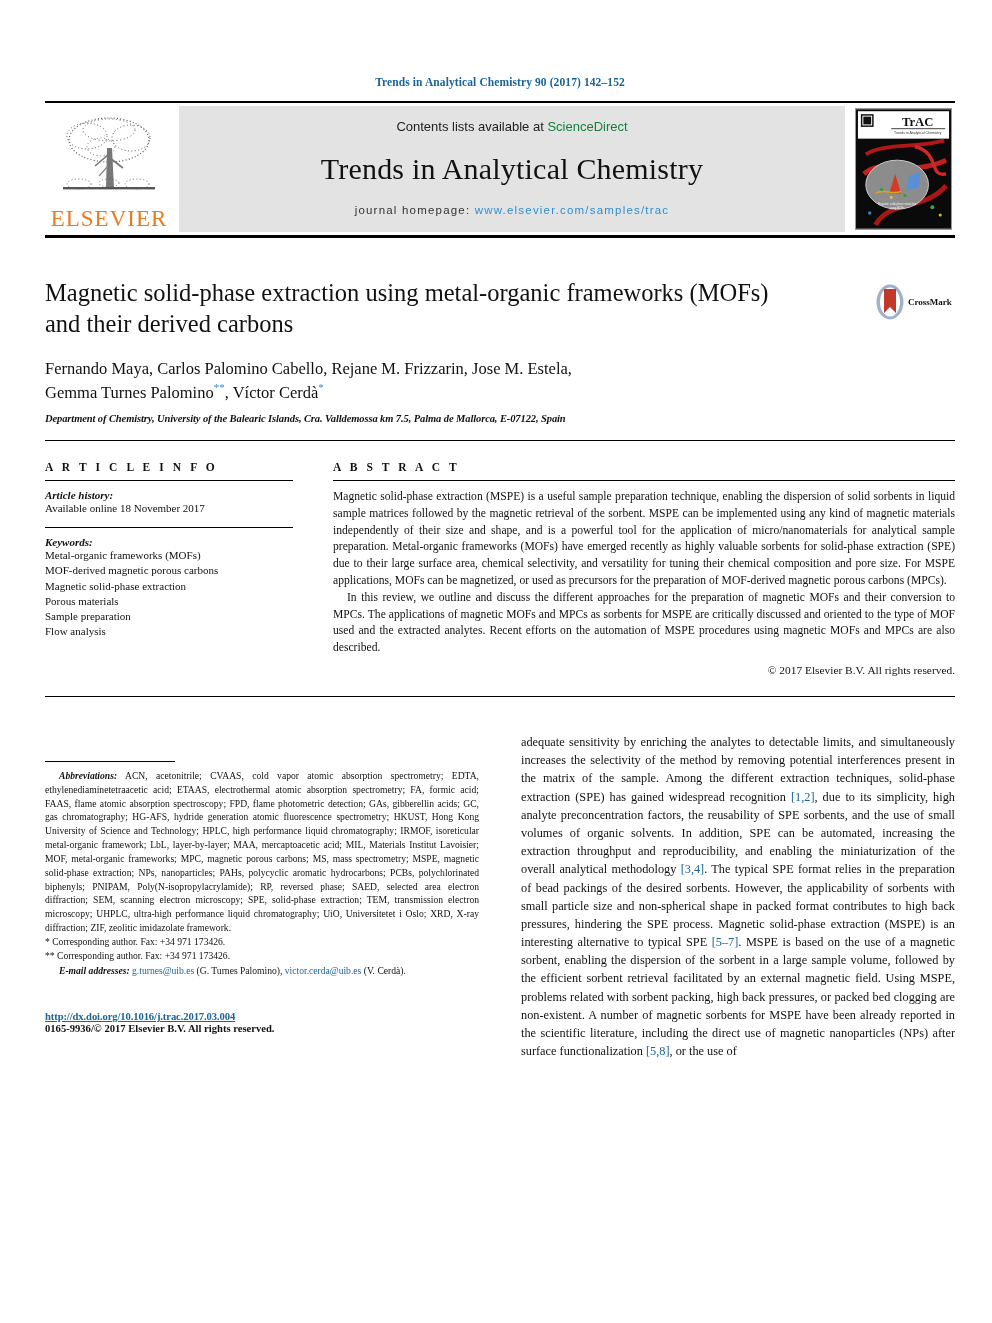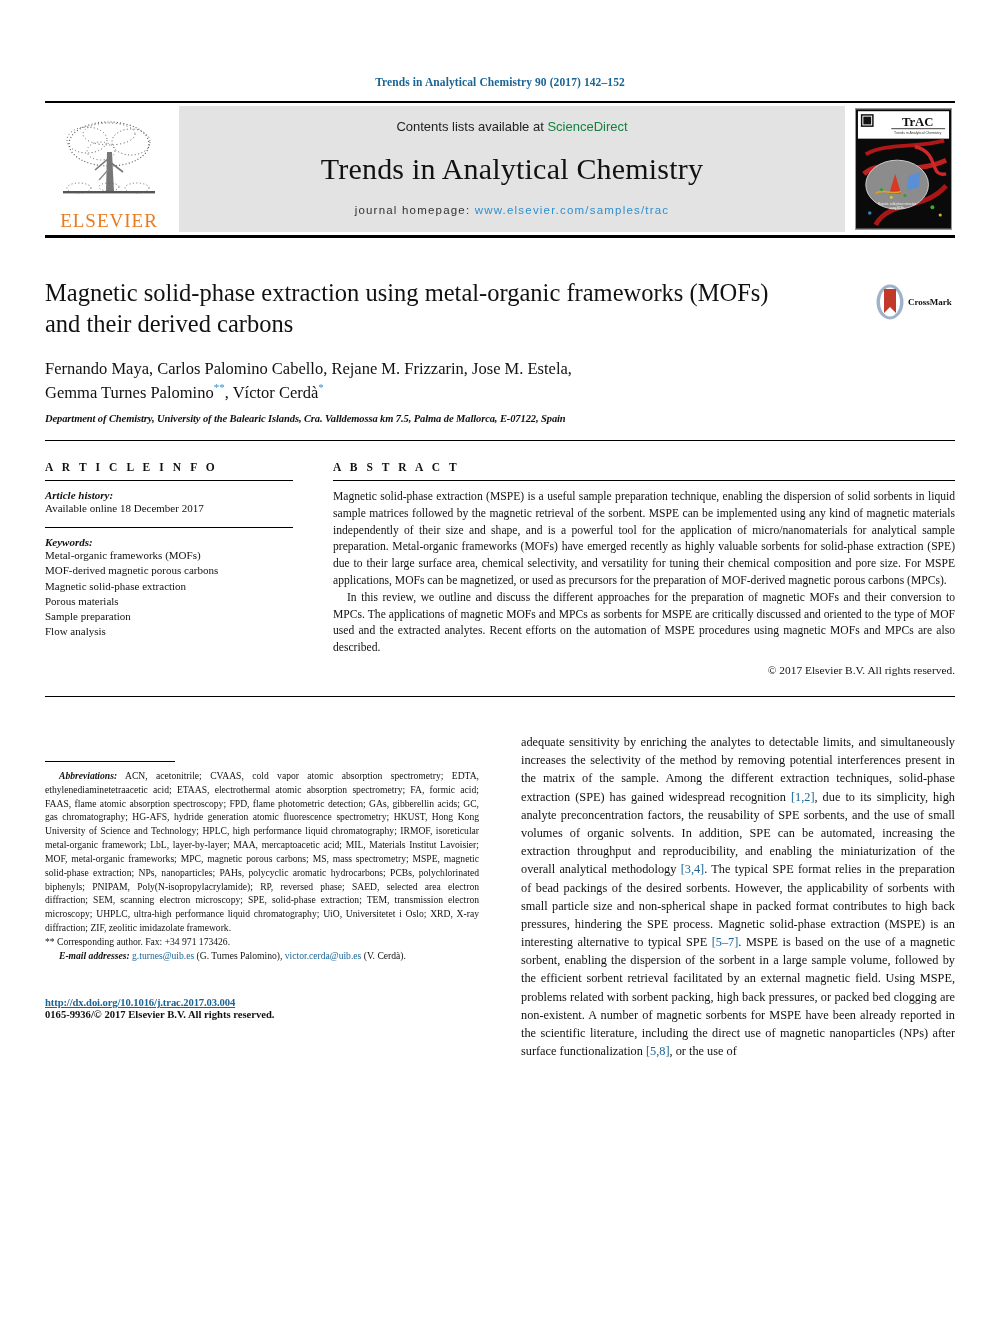--- a/index.html
+++ b/index.html
@@ -61,21 +61,21 @@
     justify-content: flex-end;
     padding-bottom: 2px;
     box-sizing: border-box;
   }
   .elsevier-tree {
     width: 104px;
     height: 92px;
   }
   .elsevier-word {
     font-family: "Liberation Serif", serif;
-    font-size: 19px;
+    font-size: 23px;
     letter-spacing: 1px;
     color: #e87b1e;
     line-height: 1;
     margin-top: 1px;
   }
   .masthead-center {
     flex: 1 1 auto;
     background: #e3e3e3;
     display: flex;
     flex-direction: column;
@@ -422,21 +422,21 @@
       <div class="title-rule"></div>
     </div>
 
     <div class="info-abstract">
 
       <div class="col-info">
         <div class="sec-head">A R T I C L E   I N F O</div>
         <div class="head-rule"></div>
 
         <p class="info-label">Article history:</p>
-        <p class="info-line">Available online 18 December 2017</p>
+        <p class="info-line">Available online 18 November 2017</p>
 
         <div class="info-rule"></div>
 
         <p class="info-label">Keywords:</p>
         <p class="info-line">Metal-organic frameworks (MOFs)</p>
         <p class="info-line">MOF-derived magnetic porous carbons</p>
         <p class="info-line">Magnetic solid-phase extraction</p>
         <p class="info-line">Porous materials</p>
         <p class="info-line">Sample preparation</p>
         <p class="info-line">Flow analysis</p>
@@ -454,20 +454,21 @@
     <div class="abstract-rule"></div>
 
     <div class="body-cols">
 
       <div class="body-col left">
 
         <div class="footnote-rule"></div>
 
         <p class="fn fn-indent"><span class="lbl">Abbreviations:</span><span> ACN, acetonitrile; CVAAS, cold vapor atomic absorption spectrometry; EDTA, ethylenediaminetetraacetic acid; ETAAS, electrothermal atomic absorption spectrometry; FA, formic acid; FAAS, flame atomic absorption spectroscopy; FPD, flame photometric detection; GAs, gibberellin acids; GC, gas chromatography; HG-AFS, hydride generation atomic fluorescence spectrometry; HKUST, Hong Kong University of Science and Technology; HPLC, high performance liquid chromatography; IRMOF, isoreticular metal-organic framework; LbL, layer-by-layer; MAA, mercaptoacetic acid; MIL, Materials Institut Lavoisier; MOF, metal-organic frameworks; MPC, magnetic porous carbons; MS, mass spectrometry; MSPE, magnetic solid-phase extraction; NPs, nanoparticles; PAHs, polycyclic aromatic hydrocarbons; PCBs, polychlorinated biphenyls; PNIPAM, Poly(N-isopropylacrylamide); RP, reversed phase; SAED, selected area electron diffraction; SEM, scanning electron microscopy; SPE, solid-phase extraction; TEM, transmission electron microscopy; UHPLC, ultra-high performance liquid chromatography; UiO, Universitetet i Oslo; XRD, X-ray diffraction; ZIF, zeolitic imidazolate framework.</span></p>
 
+        <p class="fn-corr"><span class="fn-star">*</span>&nbsp;<span>Corresponding author. Fax: +34 971 173426.</span></p>
 
         <p class="fn-corr"><span class="fn-star">**</span>&nbsp;<span>Corresponding author. Fax: +34 971 173426.</span></p>
 
         <p class="fn fn-indent"><span class="lbl">E-mail addresses:</span>&nbsp;<span class="link">g.turnes@uib.es</span><span> (G. Turnes Palomino), </span><span class="link">victor.cerda@uib.es</span><span> (V. Cerdà).</span></p>
 
         <div class="doi-block">
           <span class="doi-link">http://dx.doi.org/10.1016/j.trac.2017.03.004</span>
           <div class="issn-line">0165-9936/© 2017 Elsevier B.V. All rights reserved.</div>
         </div>
       </div>

